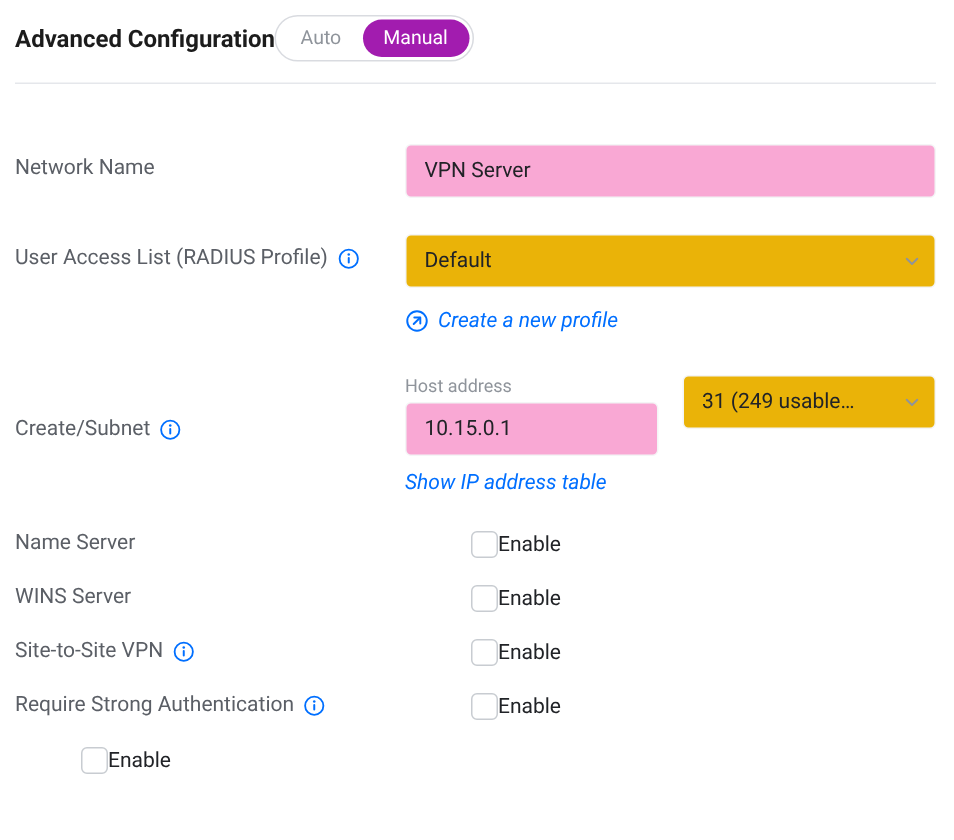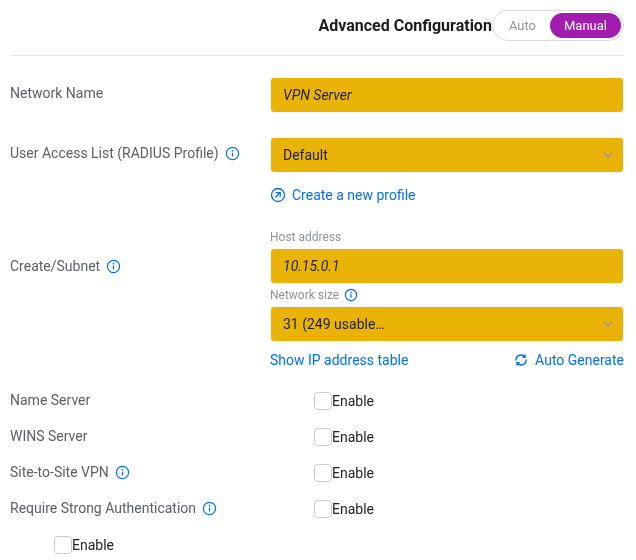--- a/index.html
+++ b/index.html
@@ -8,24 +8,24 @@
     font-family: -apple-system, BlinkMacSystemFont, "Segoe UI", Roboto, Helvetica, Arial, sans-serif;
     font-size: 14px;
     color: #212327;
     background: #fff;
     width: 636px;
     padding: 10px 12px 10px 10px;
   }
   .header {
     display: flex;
     align-items: center;
-    justify-content: flex-end;
+    justify-content: flex-start;
     border-bottom: 1px solid #e5e7eb;
     padding-bottom: 14px;
-    margin-bottom: 21px;
+    margin-bottom: 40px;
   }
   .header h1 {
     font-size: 16px;
     font-weight: 700;
     margin: 0;
     color: #1c1c1c;
   }
   .segmented {
     display: inline-flex;
     border: 1px solid #d9dbe0;
@@ -59,28 +59,27 @@
     align-items: center;
     color: #5b5f66;
     padding-top: 8px;
   }
   .label-col .lbl { margin-right: 6px; }
   .ctrl-col {
     flex: 1;
   }
   .text-input {
     width: 100%;
-    background: #eab308;
+    background: #f9a8d4;
     border: 1px solid #f4f5f6;
     border-radius: 4px;
     padding: 9px 12px;
     font-size: 14px;
     color: #212327;
     font-family: inherit;
-    font-style: italic;
   }
   .select {
     width: 100%;
     background: #eab308;
     border: 1px solid #f4f5f6;
     border-radius: 4px;
     padding: 9px 30px 9px 12px;
     font-size: 14px;
     color: #212327;
     font-family: inherit;
@@ -100,33 +99,33 @@
     color: #8f949b;
   }
   .link {
     color: #006fff;
     font-size: 14px;
     text-decoration: none;
     cursor: pointer;
     display: inline-flex;
     align-items: center;
     gap: 6px;
+    font-style: italic;
   }
   .sublabel {
     font-size: 12px;
     color: #8f949b;
     margin-bottom: 4px;
     display: flex;
     align-items: center;
     gap: 5px;
   }
   .hsplit {
     display: flex;
-    gap: 4px;
-    flex-direction: column;
+    gap: 16px;
   }
   .hsplit > div { flex: 1; }
   .subrow {
     margin-top: 10px;
     display: flex;
     justify-content: space-between;
     align-items: center;
   }
   .chk-row {
     display: flex;
@@ -221,57 +220,36 @@
         </svg>
     </span>
   </div>
   <div class="ctrl-col">
     <div class="hsplit">
       <div>
         <div class="sublabel">Host address</div>
         <input class="text-input" type="text" value="10.15.0.1" style="">
       </div>
       <div>
-        <div class="sublabel">
-          <span>Network size</span>
-          <span class="info-icon">
-            <svg width="14" height="14" viewBox="0 0 16 16" fill="none">
-                <circle cx="8" cy="8" r="6.5" stroke="currentColor" stroke-width="1.3"></circle>
-                <circle cx="8" cy="5" r="0.9" fill="currentColor"></circle>
-                <rect x="7.3" y="6.8" width="1.4" height="4.5" rx="0.7" fill="currentColor"></rect>
-              </svg>
-          </span>
-        </div>
         <div class="select-wrap">
           <div class="select">
             <span>31 (249 usable…</span>
           </div>
           <span class="chev">
             <svg width="12" height="12" viewBox="0 0 12 12">
                 <path d="M2.5 4.5 L6 8 L9.5 4.5" stroke="currentColor" stroke-width="1.3" fill="none" stroke-linecap="round" stroke-linejoin="round"></path>
               </svg>
           </span>
         </div>
       </div>
     </div>
     <div class="subrow">
       <a class="link">
         <span>Show IP address table</span>
       </a>
-      <a class="link">
-        <span>
-          <svg width="16" height="16" viewBox="0 0 16 16" fill="none">
-              <path d="M3 8a5 5 0 0 1 9-3" stroke="#006fff" stroke-width="1.4" fill="none" stroke-linecap="round"></path>
-              <path d="M12 3v2.2h-2.2" stroke="#006fff" stroke-width="1.4" fill="none" stroke-linecap="round" stroke-linejoin="round"></path>
-              <path d="M13 8a5 5 0 0 1-9 3" stroke="#006fff" stroke-width="1.4" fill="none" stroke-linecap="round"></path>
-              <path d="M4 13v-2.2h2.2" stroke="#006fff" stroke-width="1.4" fill="none" stroke-linecap="round" stroke-linejoin="round"></path>
-            </svg>
-        </span>
-        <span>Auto Generate</span>
-      </a>
     </div>
   </div>
 </div>
 
 <div class="checkbox-rows">
 
   <div class="row">
     <div class="label-col">
       <span class="lbl">Name Server</span>
     </div>

